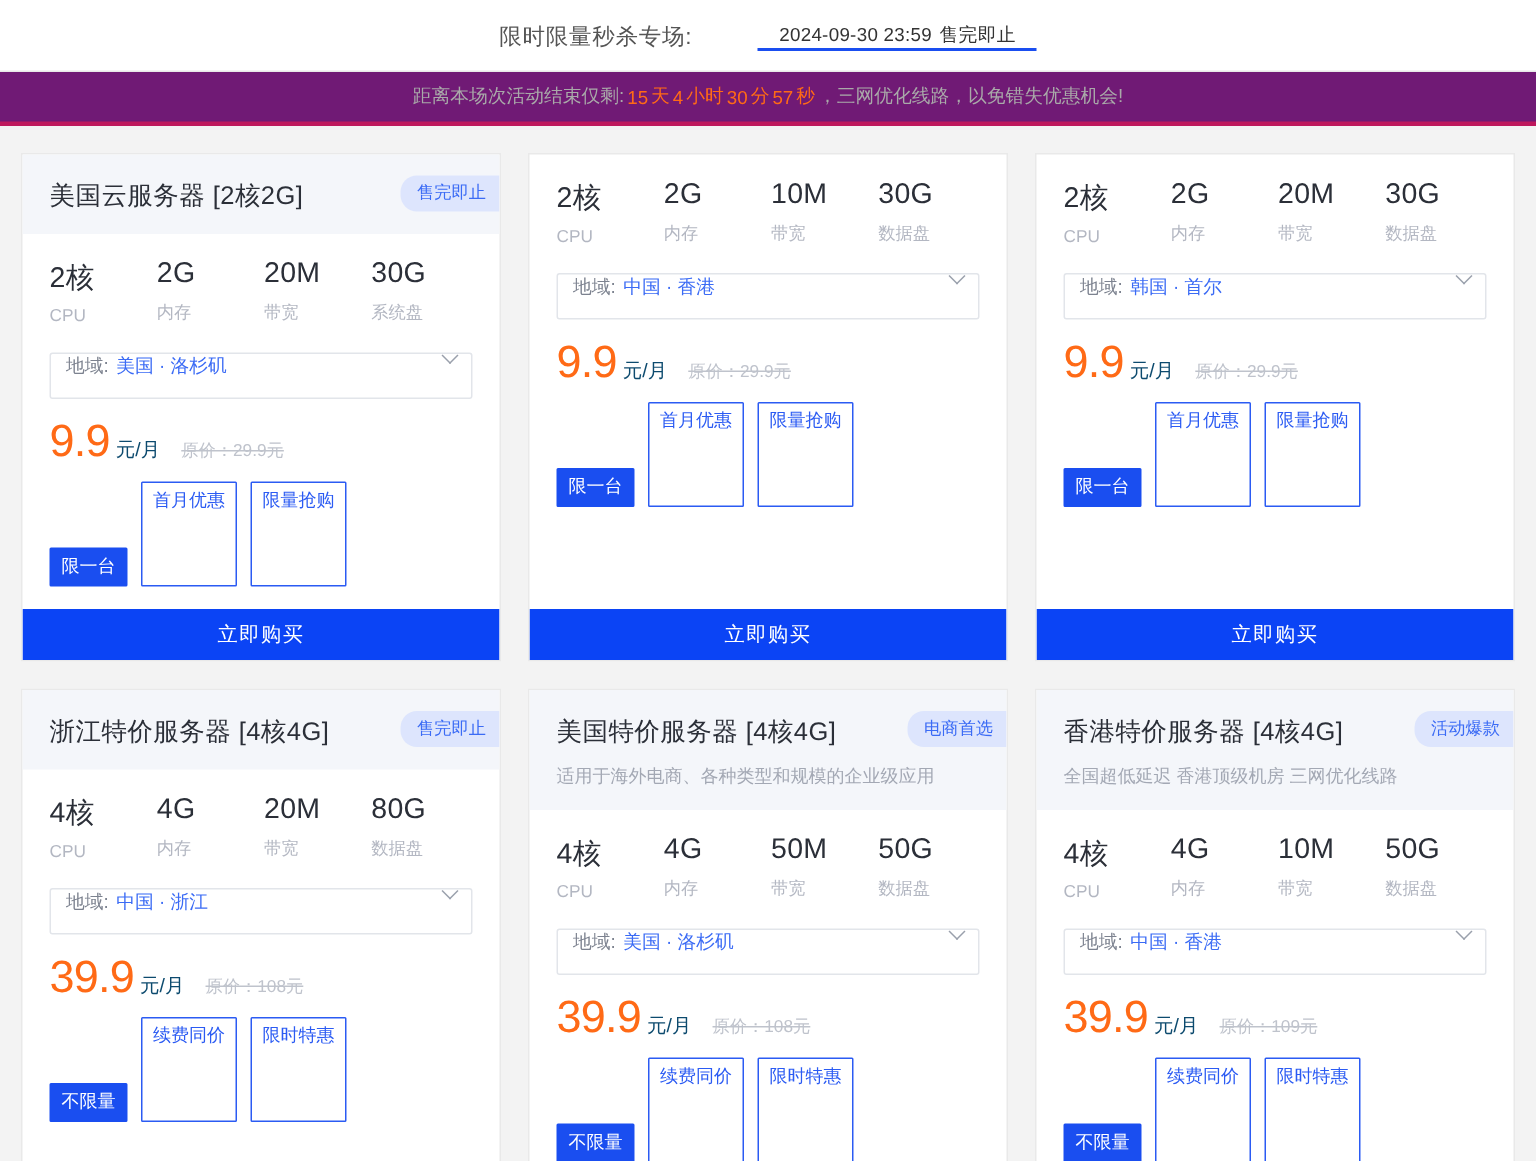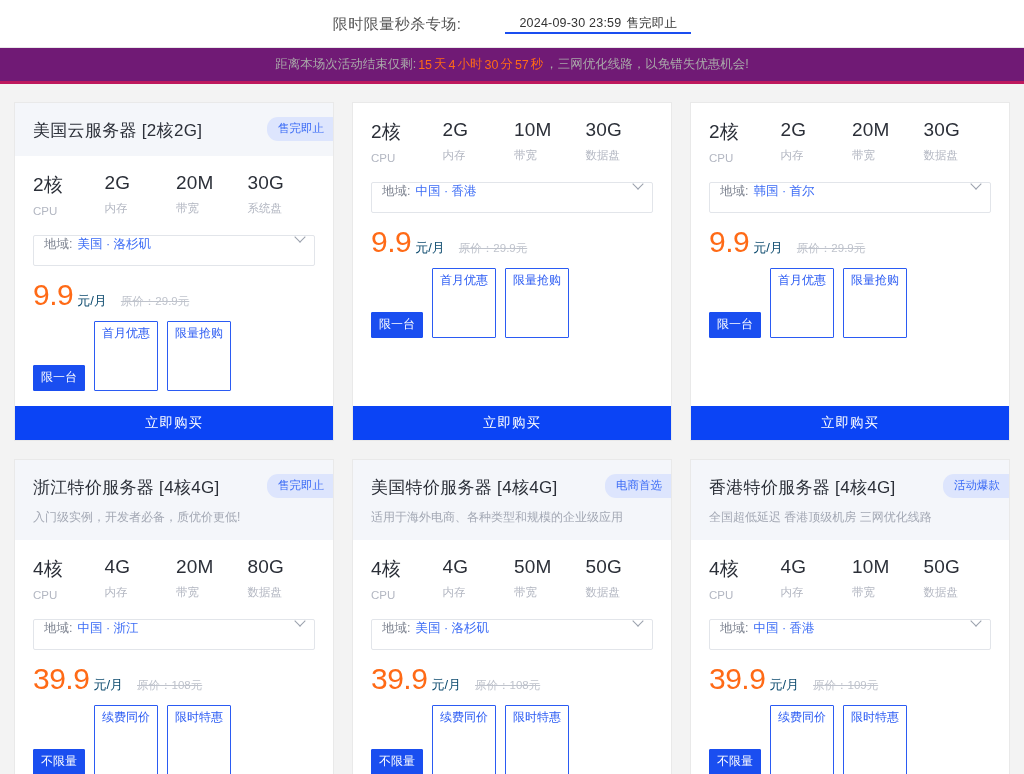--- a/index.html
+++ b/index.html
@@ -349,21 +349,20 @@
           <span class="tag">首月优惠</span>
           <span class="tag">限量抢购</span>
         </div>
     </div>
     <div class="buy-btn">立即购买</div>
   </div>
 
   <div class="card">
     <div class="card-head">
       <div class="card-title">浙江特价服务器 [4核4G]</div>
-      <div class="card-sub">入门级实例，开发者必备，质优价更低!</div>
       <div class="card-badge">售完即止</div>
     </div>
     <div class="card-body">
       <div class="specs">
           <div>
             <div class="spec-val">4核</div>
             <div class="spec-lbl">CPU</div>
           </div>
           <div>
             <div class="spec-val">4G</div>

